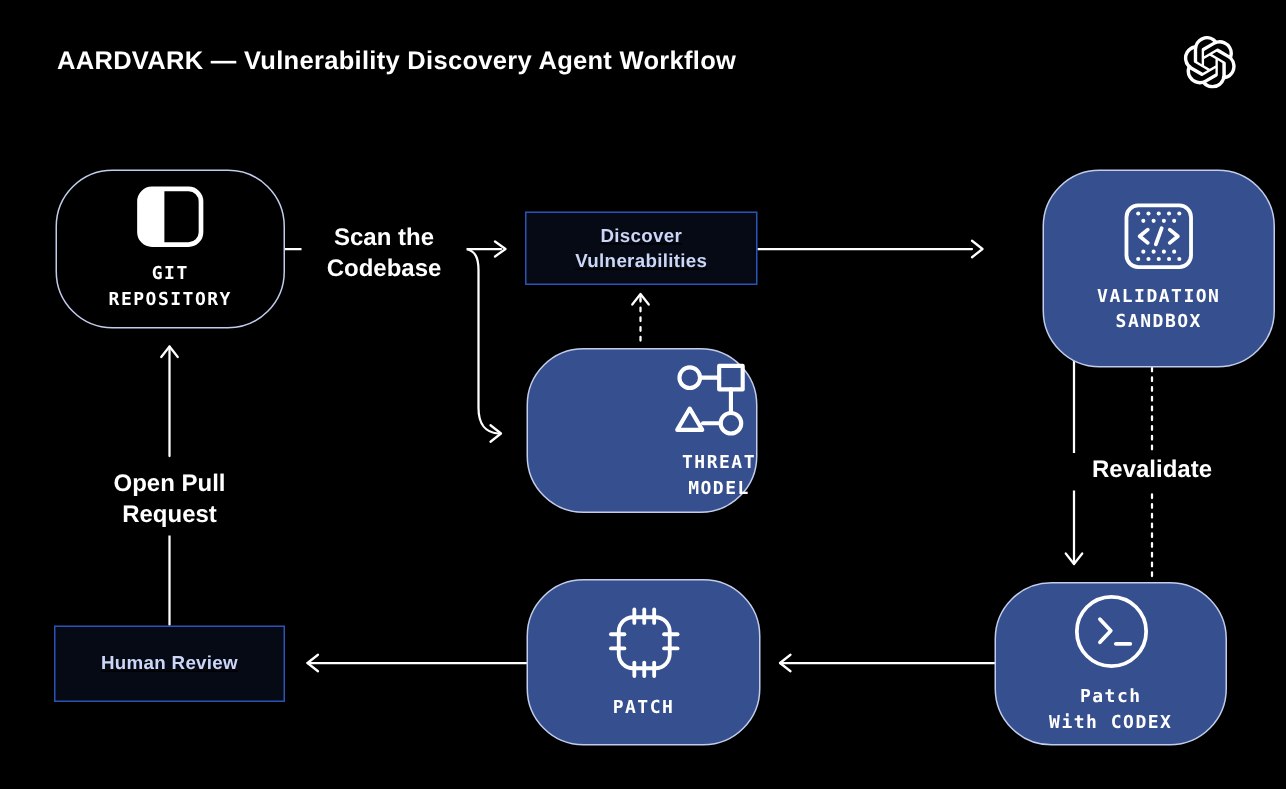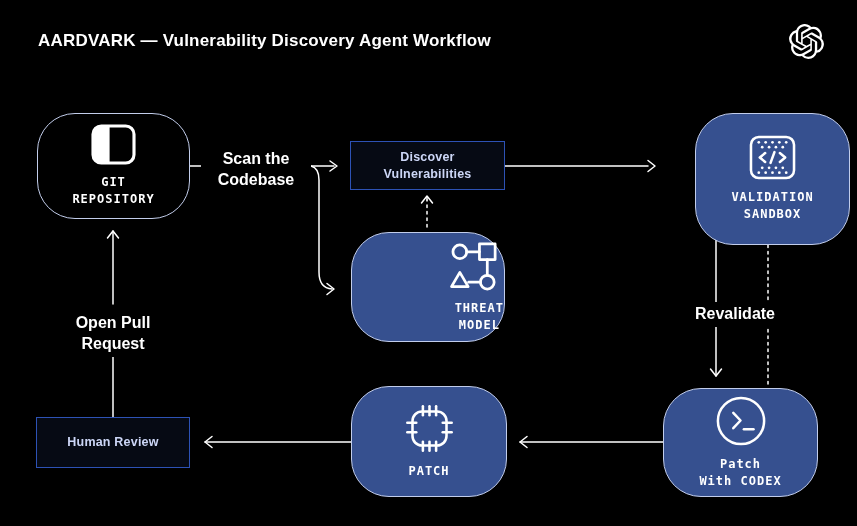--- a/index.html
+++ b/index.html
@@ -24,20 +24,21 @@
     border-radius: 38px;
     border: 1.3px solid #c2cdeb;
     gap: 9px;
   }
   .dark-rounded { background: #000; }
   .blue-rounded { background: #36508f; }
 
   .outline-rect {
     background: #060a14;
     border: 1.5px solid #2d52b5;
+    text-decoration: underline;
   }
   .outline-rect .rect-label {
     color: #ccd6f6; font-size: 12.5px; font-weight: 700;
     text-align: center; line-height: 1.35; letter-spacing: .2px;
   }
 
   .mono-label {
     font-family: "DejaVu Sans Mono", monospace;
     color: #fff; font-size: 12px; font-weight: 700;
     letter-spacing: 1px; line-height: 1.45; text-align: center;
@@ -192,17 +193,17 @@
   <div class="node outline-rect" style="left:36px; top:417px; width:154px; height:51px;align-items:center;">
     <div class="rect-label"><span>Human Review</span></div>
   </div>
 
   <div class="edge-label" style="left:201px; top:147px;">
     <span>Scan the</span><br><span>Codebase</span>
   </div>
   <div class="edge-label" style="left:58px; top:311px;">
     <span>Open Pull</span><br><span>Request</span>
   </div>
-  <div class="edge-label" style="left:680px; top:302px;">
+  <div class="edge-label" style="left:713px; top:302px;">
     <span>Revalidate</span>
   </div>
 
 </div>
 
 </body></html>

